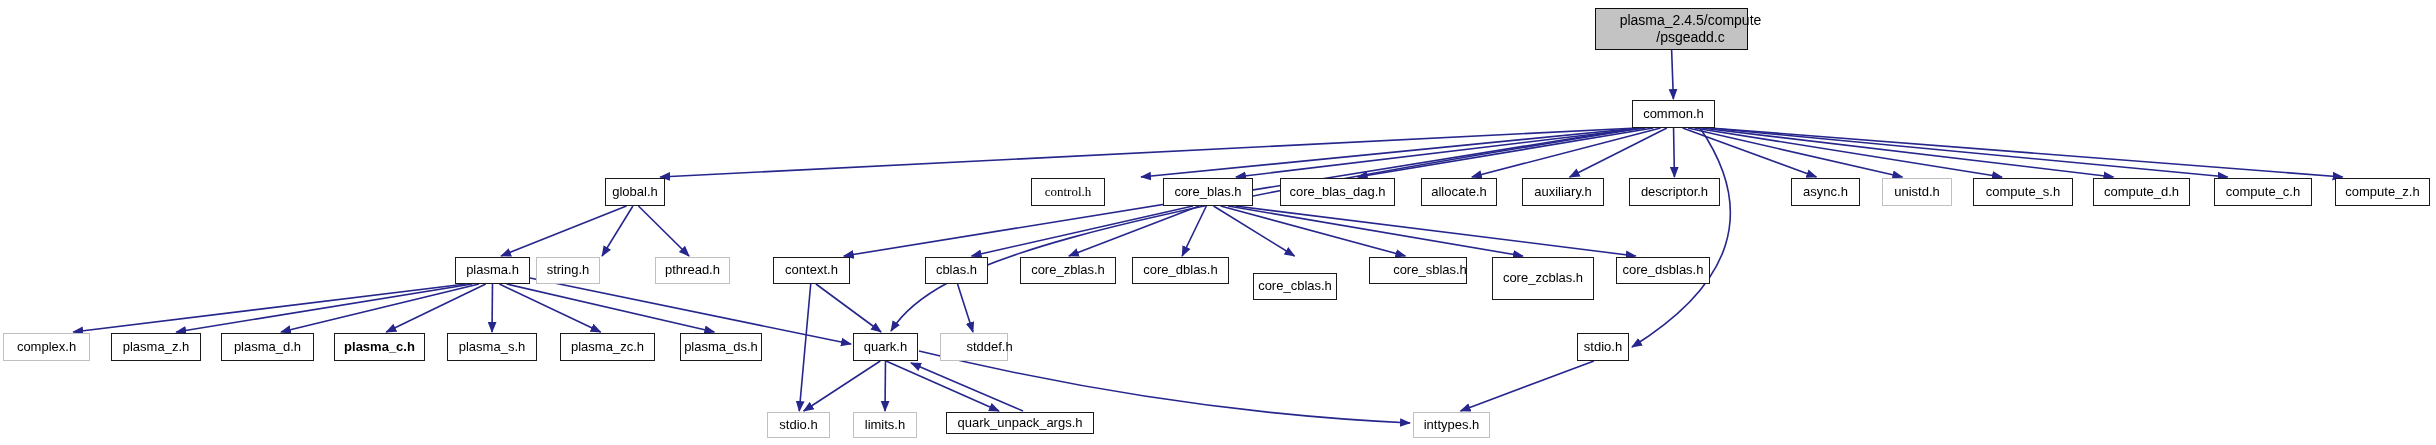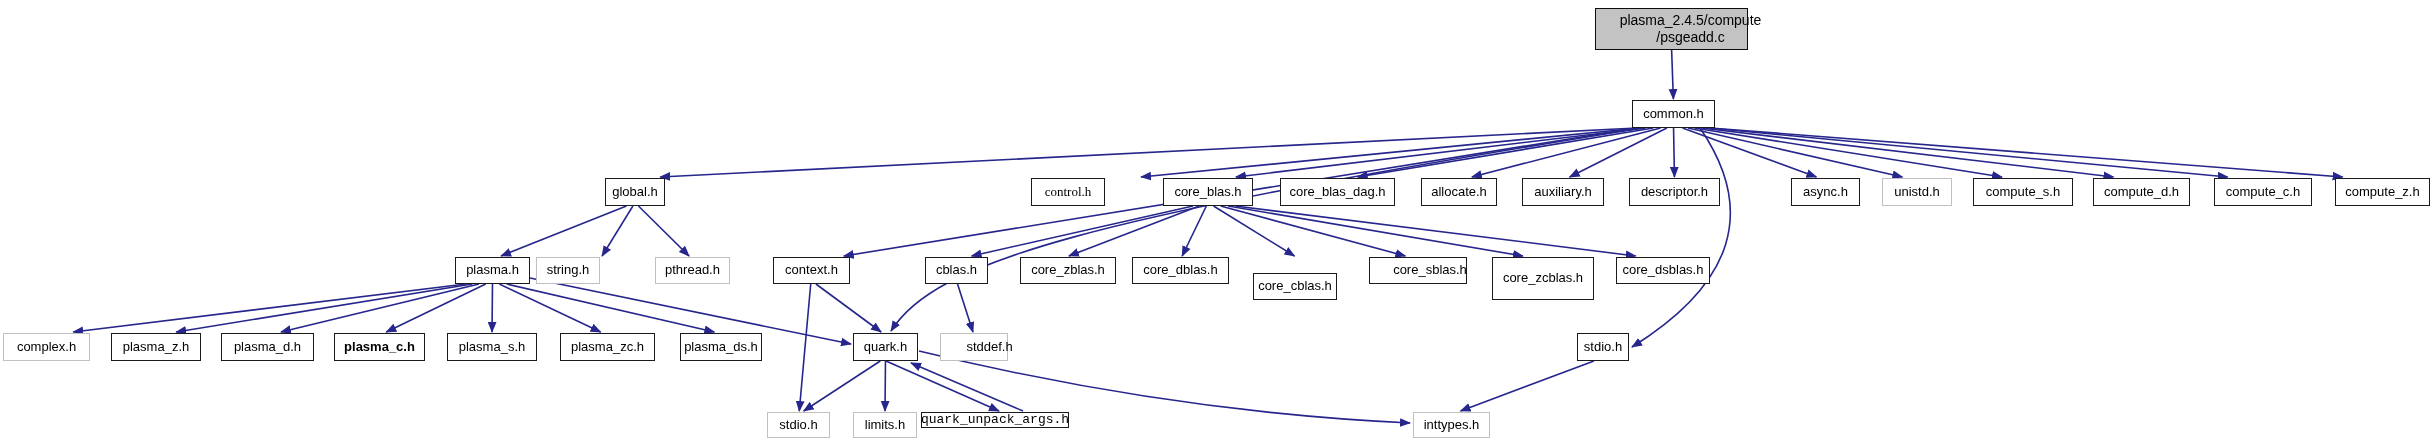--- a/index.html
+++ b/index.html
@@ -118,16 +118,16 @@
       <div class="node internal" style="left: 221px; top: 333px; width: 93px; height: 28px;">plasma_d.h</div>
       <div class="node internal" style="left: 334px; top: 333px; width: 91px; height: 28px; font-weight: bold;">plasma_c.h</div>
       <div class="node internal" style="left: 447px; top: 333px; width: 90px; height: 28px;">plasma_s.h</div>
       <div class="node internal" style="left: 560px; top: 333px; width: 95px; height: 28px;">plasma_zc.h</div>
       <div class="node internal" style="left: 680px; top: 333px; width: 82px; height: 28px;">plasma_ds.h</div>
       <div class="node internal" style="left: 853px; top: 333px; width: 65px; height: 28px;">quark.h</div>
       <div class="node external" style="left: 940px; top: 333px; width: 68px; height: 28px; padding-left: 31px;">stddef.h</div>
       <div class="node internal" style="left: 1577px; top: 333px; width: 52px; height: 28px;">stdio.h</div>
       <div class="node external" style="left: 767px; top: 412px; width: 63px; height: 26px;">stdio.h</div>
       <div class="node external" style="left: 853px; top: 412px; width: 64px; height: 26px;">limits.h</div>
-      <div class="node internal" style="left: 921px; top: 412px; width: 148px; height: 16px; font-family: Liberation Mono, monospace;">quark_unpack_args.h</div>
+      <div class="node internal" style="left: 946px; top: 412px; width: 148px; height: 22px;">quark_unpack_args.h</div>
       <div class="node external" style="left: 1413px; top: 412px; width: 77px; height: 26px;">inttypes.h</div>
     </div>
 </div>
 
 </body></html>

